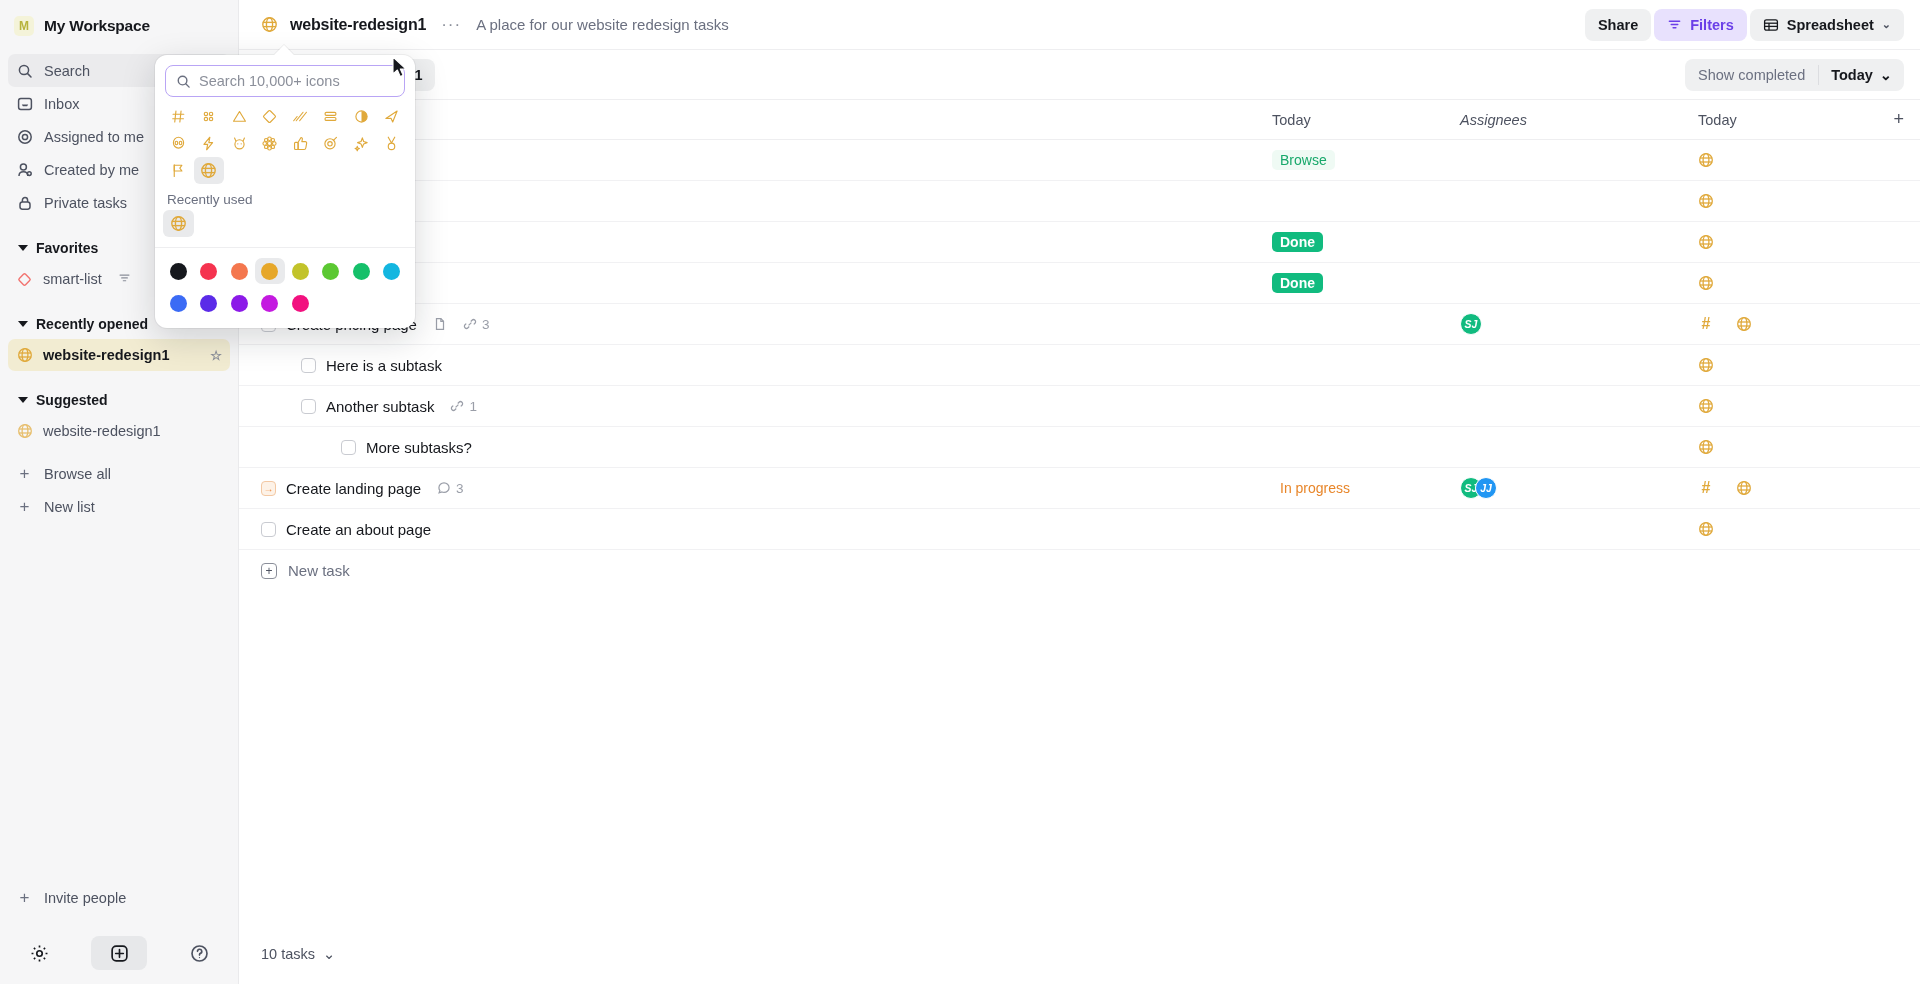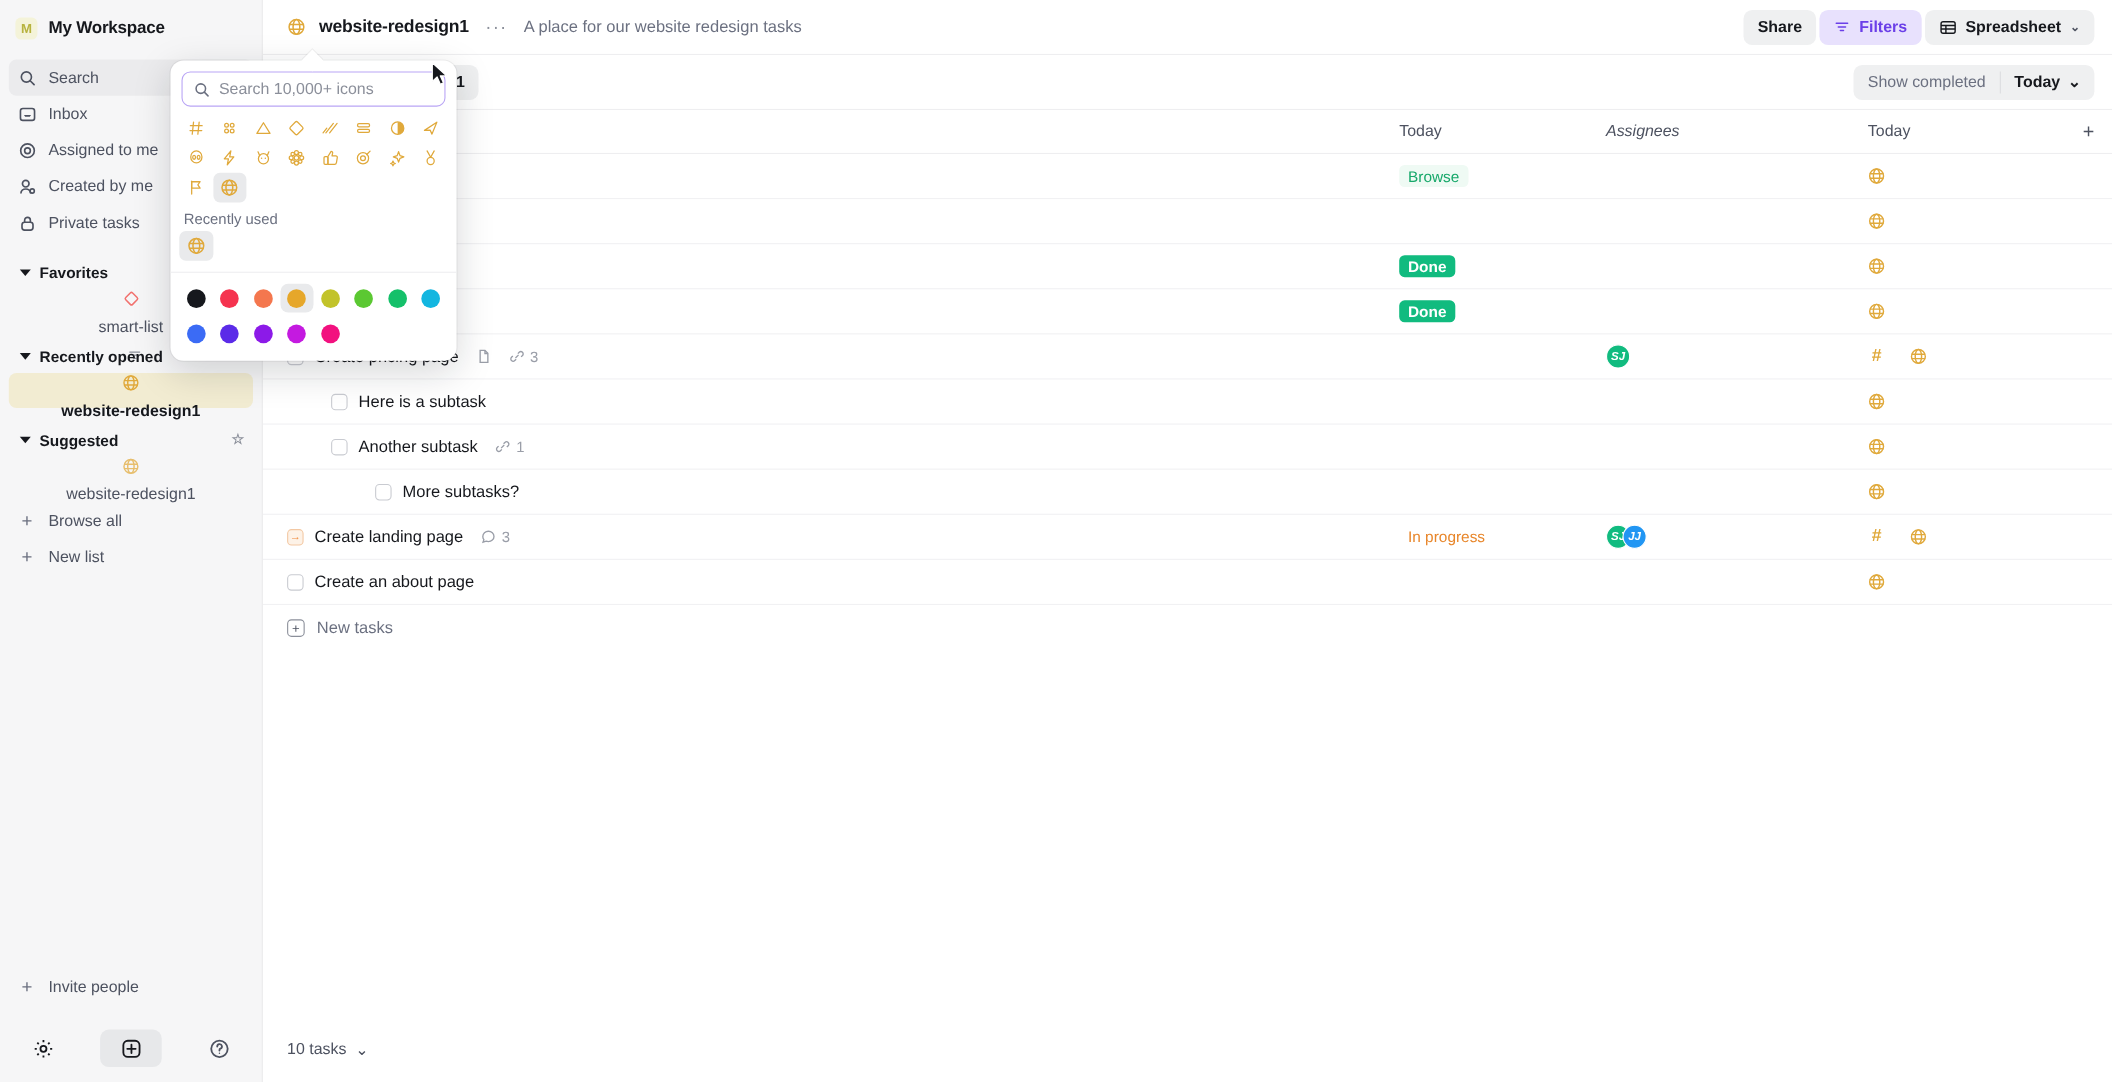--- a/index.html
+++ b/index.html
@@ -45,21 +45,21 @@
   .section {
     display: flex; align-items: center; gap: 8px;
     height: 30px; padding: 0 8px; margin-top: 14px;
     font-size: 14px; font-weight: 700; color: #16181d; cursor: pointer;
   }
   .caret { width: 0; height: 0; border-left: 5px solid transparent; border-right: 5px solid transparent; border-top: 6px solid #16181d; margin-left: 2px; }
 
   .list-item {
     display: flex; align-items: center; gap: 10px;
     height: 32px; padding: 0 8px; border-radius: 7px;
-    font-size: 14.5px; color: #4d5260; cursor: pointer; flex-direction: column;
+    font-size: 14.5px; color: #4d5260; cursor: pointer;
   }
   .list-item.selected { background: #f2ecd2; color: #16181d; font-weight: 600; }
   .list-item .star { margin-left: auto; color: #8b8f9a; font-size: 13px; }
   .globe {
     width: 17px; height: 17px; flex: 0 0 17px;
     display: flex; align-items: center; justify-content: center;
     color: #e0a93b;
   }
   .diamond { width: 17px; height: 17px; flex:0 0 17px; display:flex; align-items:center; justify-content:center; color:#f2726f; }
   .filtmark { margin-left: 6px; color:#8b8f9a; font-size: 12px; }
@@ -693,21 +693,21 @@
                   <line x1="1.8" y1="10" x2="14.2" y2="10"></line>
                 </svg>
               </span>
             </div>
             <div class="col-plus"></div>
           </div>
         </div>
 
       <div class="newtask">
         <span class="boxplus">+</span>
-        <span>New tasks</span>
+        <span>New task</span>
       </div>
     </div>
 
     <div class="botbar">
       <div class="ct">
         <span>10 tasks</span>
         <span>⌄</span>
       </div>
     </div>
   </section>

